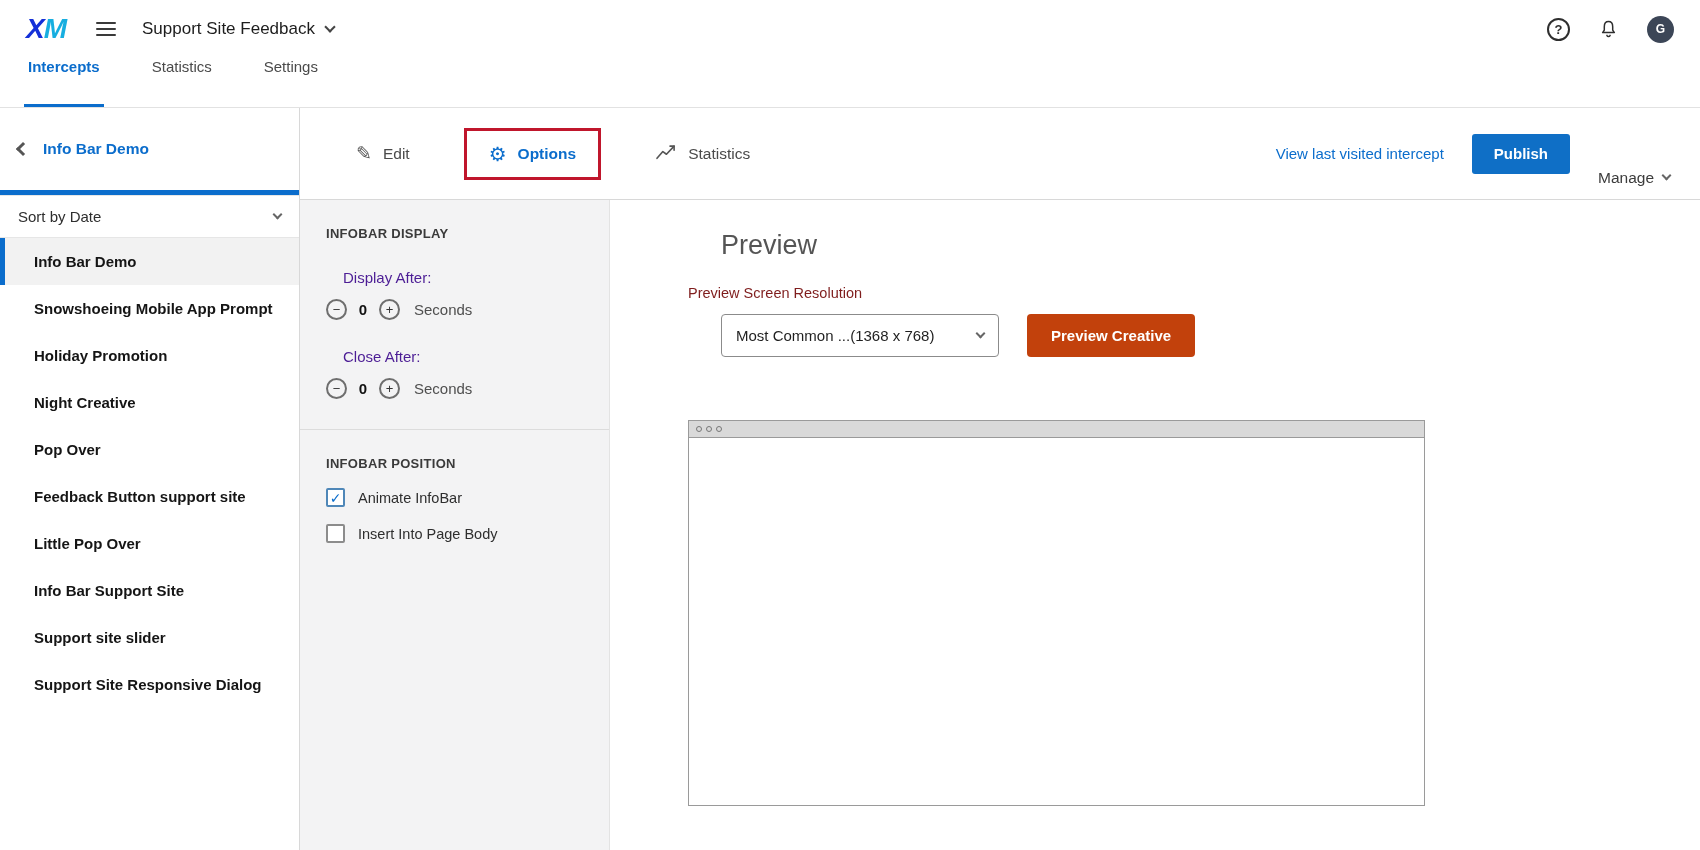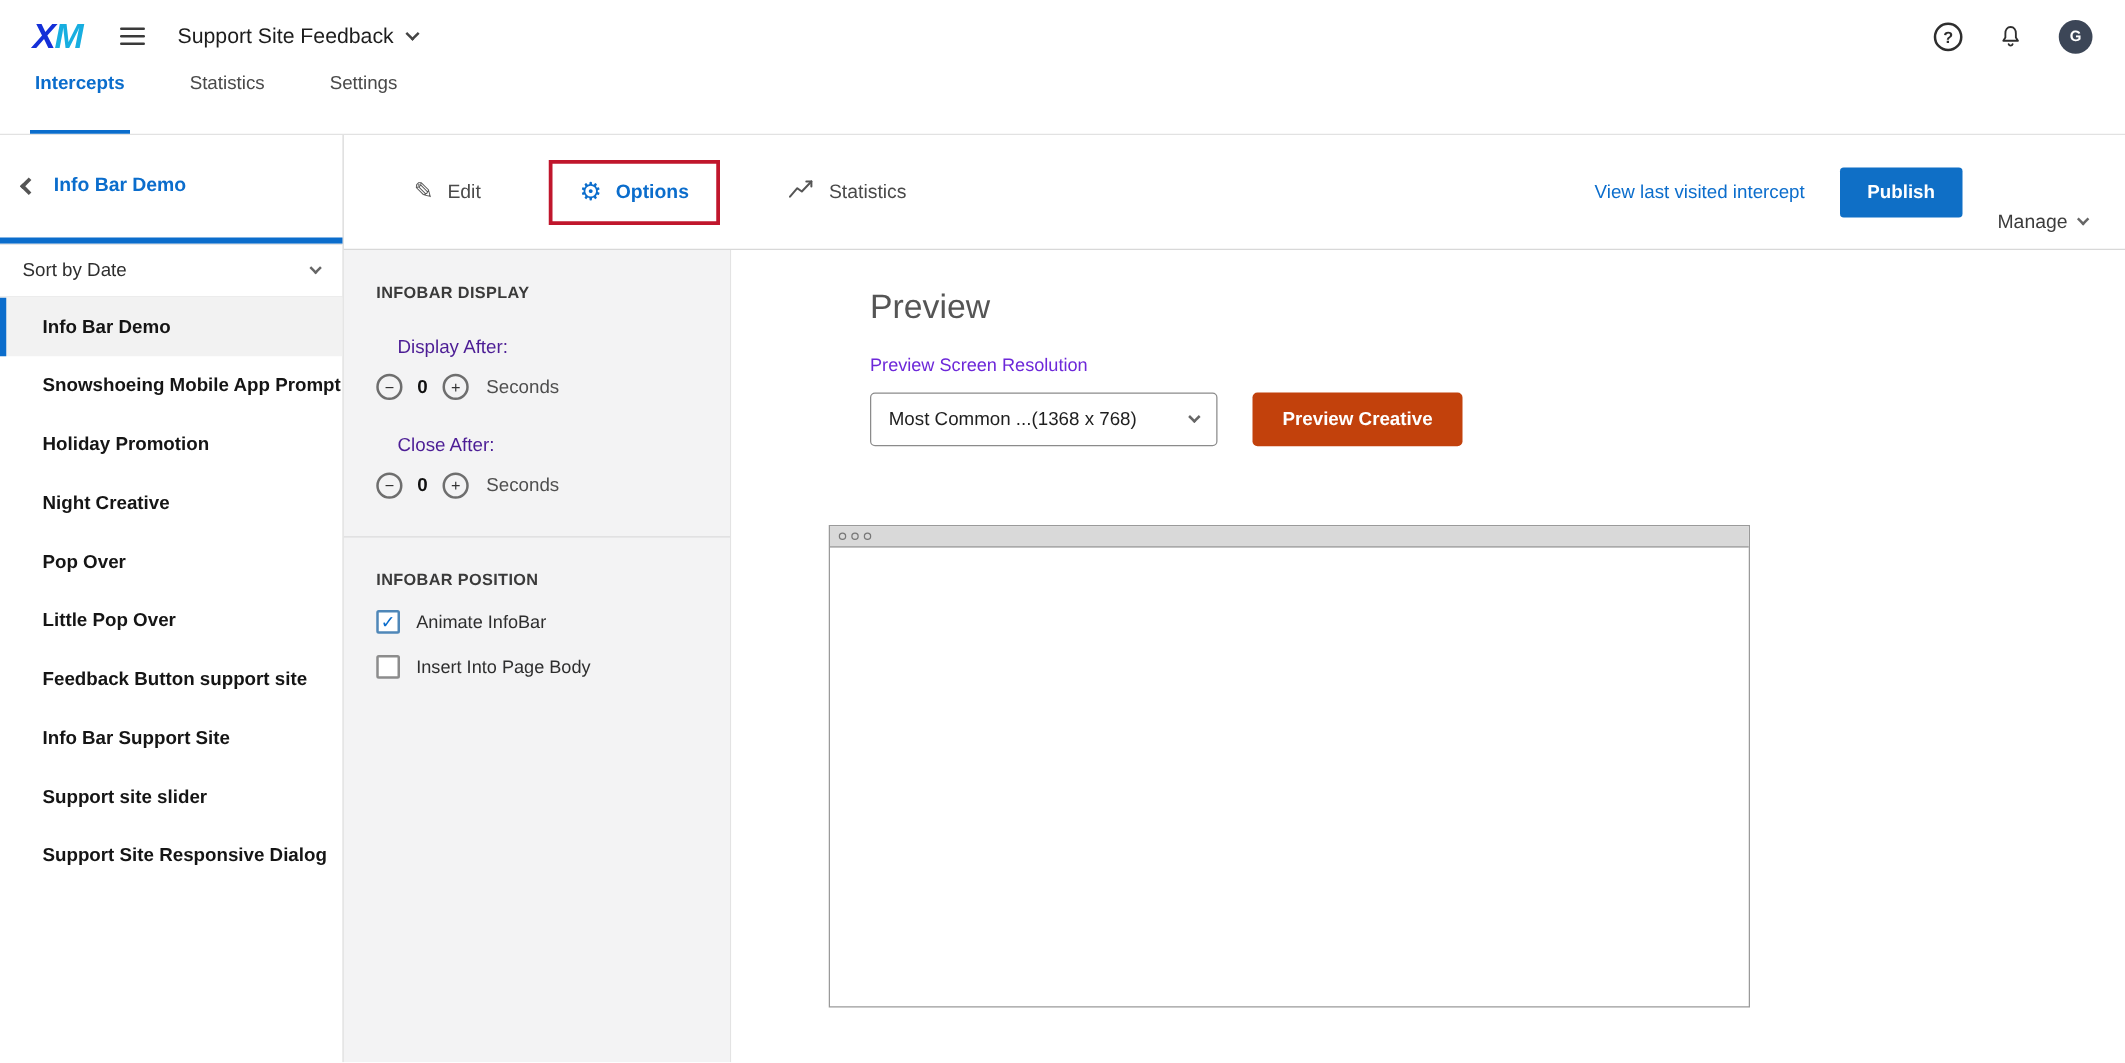--- a/index.html
+++ b/index.html
@@ -29,21 +29,21 @@
   
   .tabs { height:50px; border-bottom:1px solid #e2e2e2; display:flex; align-items:stretch; padding:0 28px; gap:52px; flex-shrink:0; }
   .tab { font-size:15px; color:#4a4a4a; display:flex; align-items:flex-start; position:relative; cursor:pointer; }
   .tab.active { color:#0b6dcc; font-weight:bold; }
   .tab.active::after { content:""; position:absolute; left:-4px; right:-4px; bottom:0; height:3px; background:#0b6dcc; }
 
   
   .body-row { flex:1; display:flex; min-height:0; }
 
   
-  .sidebar { width:275px; border-right:1px solid #d8d8d8; display:flex; flex-direction:column; background:#fff; flex-shrink:0; }
+  .sidebar { width:300px; border-right:1px solid #d8d8d8; display:flex; flex-direction:column; background:#fff; flex-shrink:0; }
   .sidebar-header { height:87px; display:flex; align-items:center; padding:0 18px; gap:15px; border-bottom:5px solid #0b6dcc; cursor:pointer; }
   .sidebar-back-label { color:#0b6dcc; font-weight:bold; font-size:15.5px; }
   .search-wrap { margin:15px 12px 13px; position:relative; }
   .search-input { width:245px; height:38px; border:1px solid #b9b9b9; border-radius:3px; padding:0 10px 0 34px; font-size:15px; color:#333; outline:none; font-family:inherit; }
   .search-input::placeholder { color:#8a8a8a; }
   .search-glass { position:absolute; left:10px; top:11px; width:12px; height:12px; border:2px solid #9aa0a6; border-radius:50%; }
   .search-glass::after { content:""; position:absolute; width:2px; height:7px; background:#9aa0a6; transform:rotate(-45deg); left:12px; top:10px; }
   .sort-row { height:43px; border-top:1px solid #e6e6e6; border-bottom:1px solid #e6e6e6; display:flex; align-items:center; justify-content:space-between; padding:0 18px; font-size:15px; color:#2e2e2e; cursor:pointer; }
   .side-list { flex:1; overflow:hidden; }
   .side-item { height:47px; display:flex; align-items:center; padding-left:29px; font-size:15px; font-weight:bold; color:#151515; border-left:5px solid transparent; cursor:pointer; }
@@ -81,21 +81,21 @@
   .panel-divider { margin-top:30px; border-top:1px solid #dcdcdc; }
   .panel-section.position { padding-top:26px; }
   .checkbox-row { margin-top:17px; display:flex; align-items:center; gap:13px; cursor:pointer; }
   .checkbox { width:19px; height:19px; border:2px solid #8c8c8c; border-radius:2px; background:#fff; display:flex; align-items:center; justify-content:center; font-size:14px; color:#0b6dcc; font-weight:bold; flex-shrink:0; }
   .checkbox.checked { border-color:#4f87b8; }
   .cb-label { font-size:14.5px; color:#2e2e2e; }
 
   
   .preview-area { flex:1; background:#fff; padding:30px 0 0 78px; min-width:0; }
   .preview-title { margin-left:33px; font-size:27px; color:#555; }
-  .res-label { margin-left:33px; margin-top:24px; font-size:14.5px; color:#6d28d9; }
+  .res-label { margin-top:24px; font-size:14.5px; color:#7f1d1d; }
   .controls { margin-left:33px; margin-top:13px; display:flex; align-items:center; gap:28px; }
   .res-select { width:278px; height:43px; border:1px solid #8b8b8b; border-radius:4px; background:#fff; display:flex; align-items:center; justify-content:space-between; padding:0 14px; font-size:15px; color:#1f1f1f; cursor:pointer; }
   .preview-btn { height:43px; background:#c2410c; color:#fff; border:none; border-radius:4px; padding:0 24px; font-size:15px; font-weight:bold; cursor:pointer; font-family:inherit; }
   .browser-mock { margin-top:63px; width:737px; height:386px; border:1px solid #9a9a9a; background:#fff; }
   .mock-bar { height:17px; background:#d9d9d9; border-bottom:1px solid #9a9a9a; display:flex; align-items:center; gap:4px; padding-left:7px; }
   .dot { width:6px; height:6px; border:1px solid #777; border-radius:50%; }
 </style>
 </head>
 <body>
 
@@ -164,24 +164,24 @@
         <div class="side-item">
             <span>Holiday Promotion</span>
           </div>
         <div class="side-item">
             <span>Night Creative</span>
           </div>
         <div class="side-item">
             <span>Pop Over</span>
           </div>
         <div class="side-item">
+            <span>Feedback Button support site</span>
+          </div>
+        <div class="side-item">
             <span>Little Pop Over</span>
-          </div>
-        <div class="side-item">
-            <span>Feedback Button support site</span>
           </div>
         <div class="side-item">
             <span>Info Bar Support Site</span>
           </div>
         <div class="side-item">
             <span>Support site slider</span>
           </div>
         <div class="side-item">
             <span>Support Site Responsive Dialog</span>
           </div>

